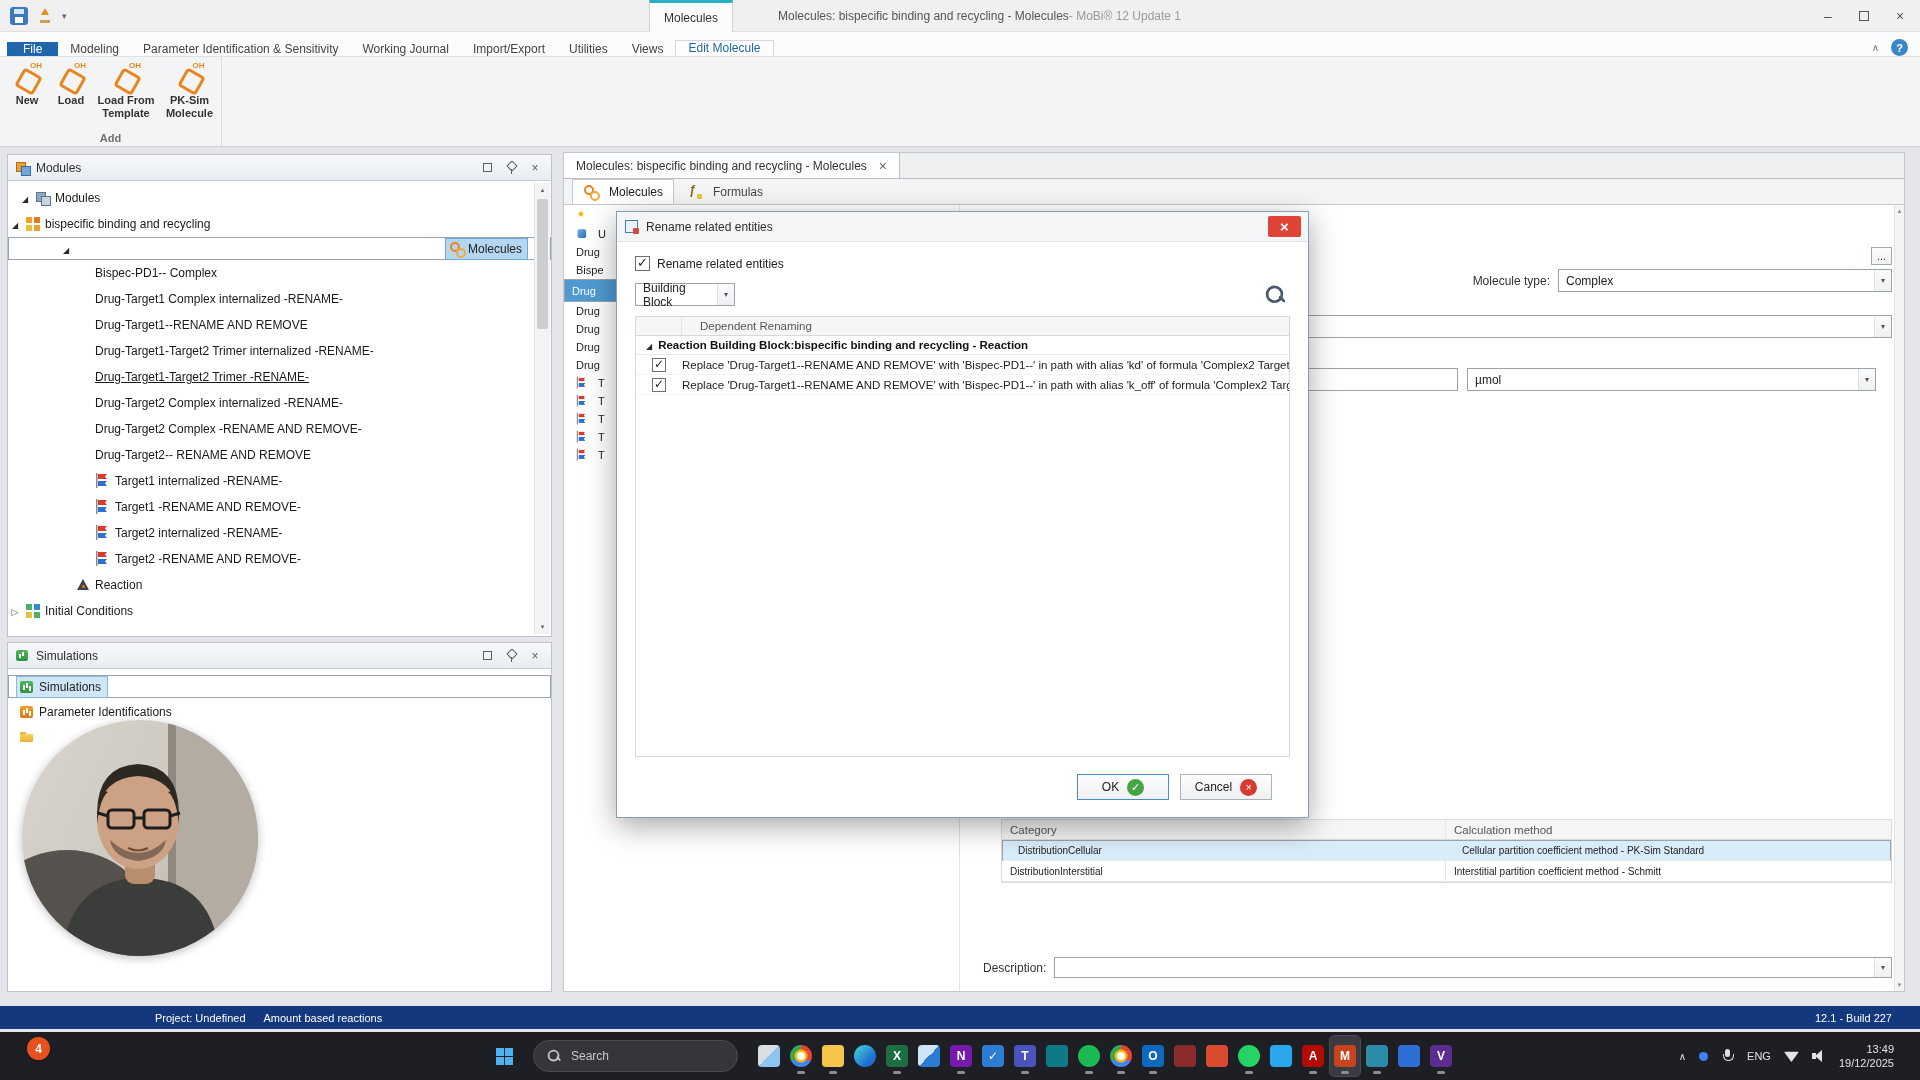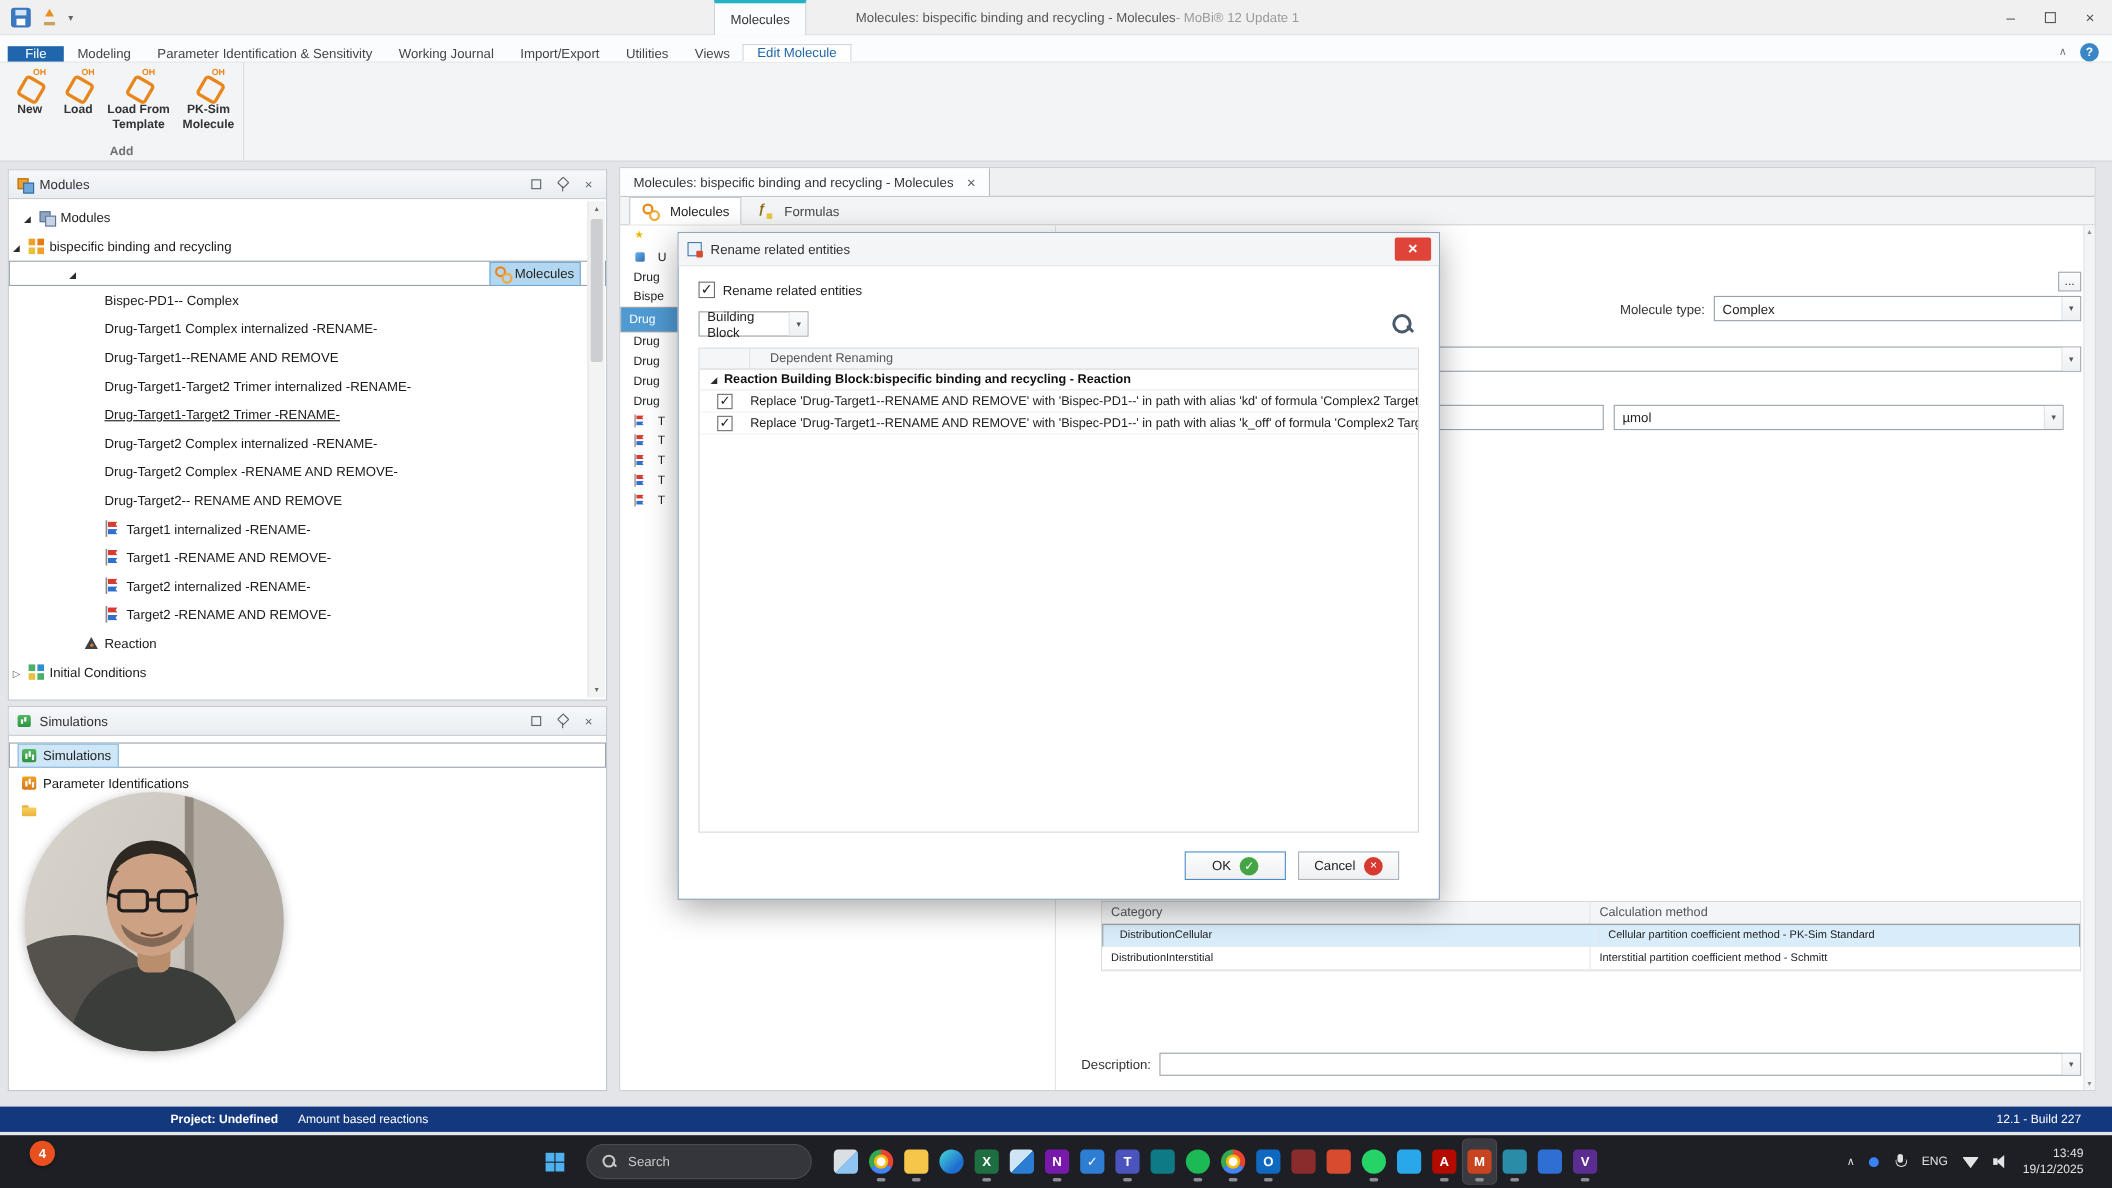--- a/index.html
+++ b/index.html
@@ -170,21 +170,21 @@
   .gr-check{width:46px;display:flex;justify-content:center;flex:none;}
   .gr-text{flex:1;white-space:nowrap;overflow:hidden;padding-right:6px;}
   .dlg-footer{height:60px;flex:none;display:flex;align-items:center;justify-content:flex-end;gap:11px;padding-right:36px;}
   .dlg-btn{width:92px;height:26px;border:1px solid #aab2ba;background:linear-gradient(#fdfdfd,#eef0f2);display:flex;align-items:center;justify-content:center;gap:8px;color:#222;}
   .dlg-btn.ok{border-color:#4b8bc8;}
   .ok-ic{width:17px;height:17px;border-radius:50%;background:#45a545;color:#fff;font-size:11px;display:flex;align-items:center;justify-content:center;}
   .cancel-ic{width:17px;height:17px;border-radius:50%;background:#d63a30;color:#fff;font-size:11px;display:flex;align-items:center;justify-content:center;}
 
   
   #statusbar{position:absolute;left:0;top:1006px;width:1920px;height:23px;background:#14387e;color:#fff;font-size:11px;display:flex;align-items:center;}
-  .sb-project{margin-left:155px;font-weight:bold;}
+  .sb-project{margin-left:155px;}
   .sb-mode{margin-left:18px;}
   .sb-version{margin-left:auto;margin-right:28px;}
 
   
   #taskbar{position:absolute;left:0;top:1032px;width:1920px;height:48px;background:#1e1f24;display:flex;align-items:center;z-index:70;}
   .winlogo{width:17px;height:17px;position:relative;}
   .winlogo::before{content:"";position:absolute;left:0;top:0;width:8px;height:8px;background:#4fb2f0;box-shadow:9px 0 0 #4fb2f0,0 9px 0 #4fb2f0,9px 9px 0 #4fb2f0;}
   .tb-start{margin-left:489px;width:30px;height:40px;display:flex;align-items:center;justify-content:center;}
   .tb-search{margin-left:14px;width:205px;height:32px;border-radius:16px;background:#35363c;border:1px solid #4a4b52;display:flex;align-items:center;gap:9px;padding:0 12px;color:#c8c9cc;}
   .tb-search .mag{transform:scale(.9);color:#c8c9cc;}

